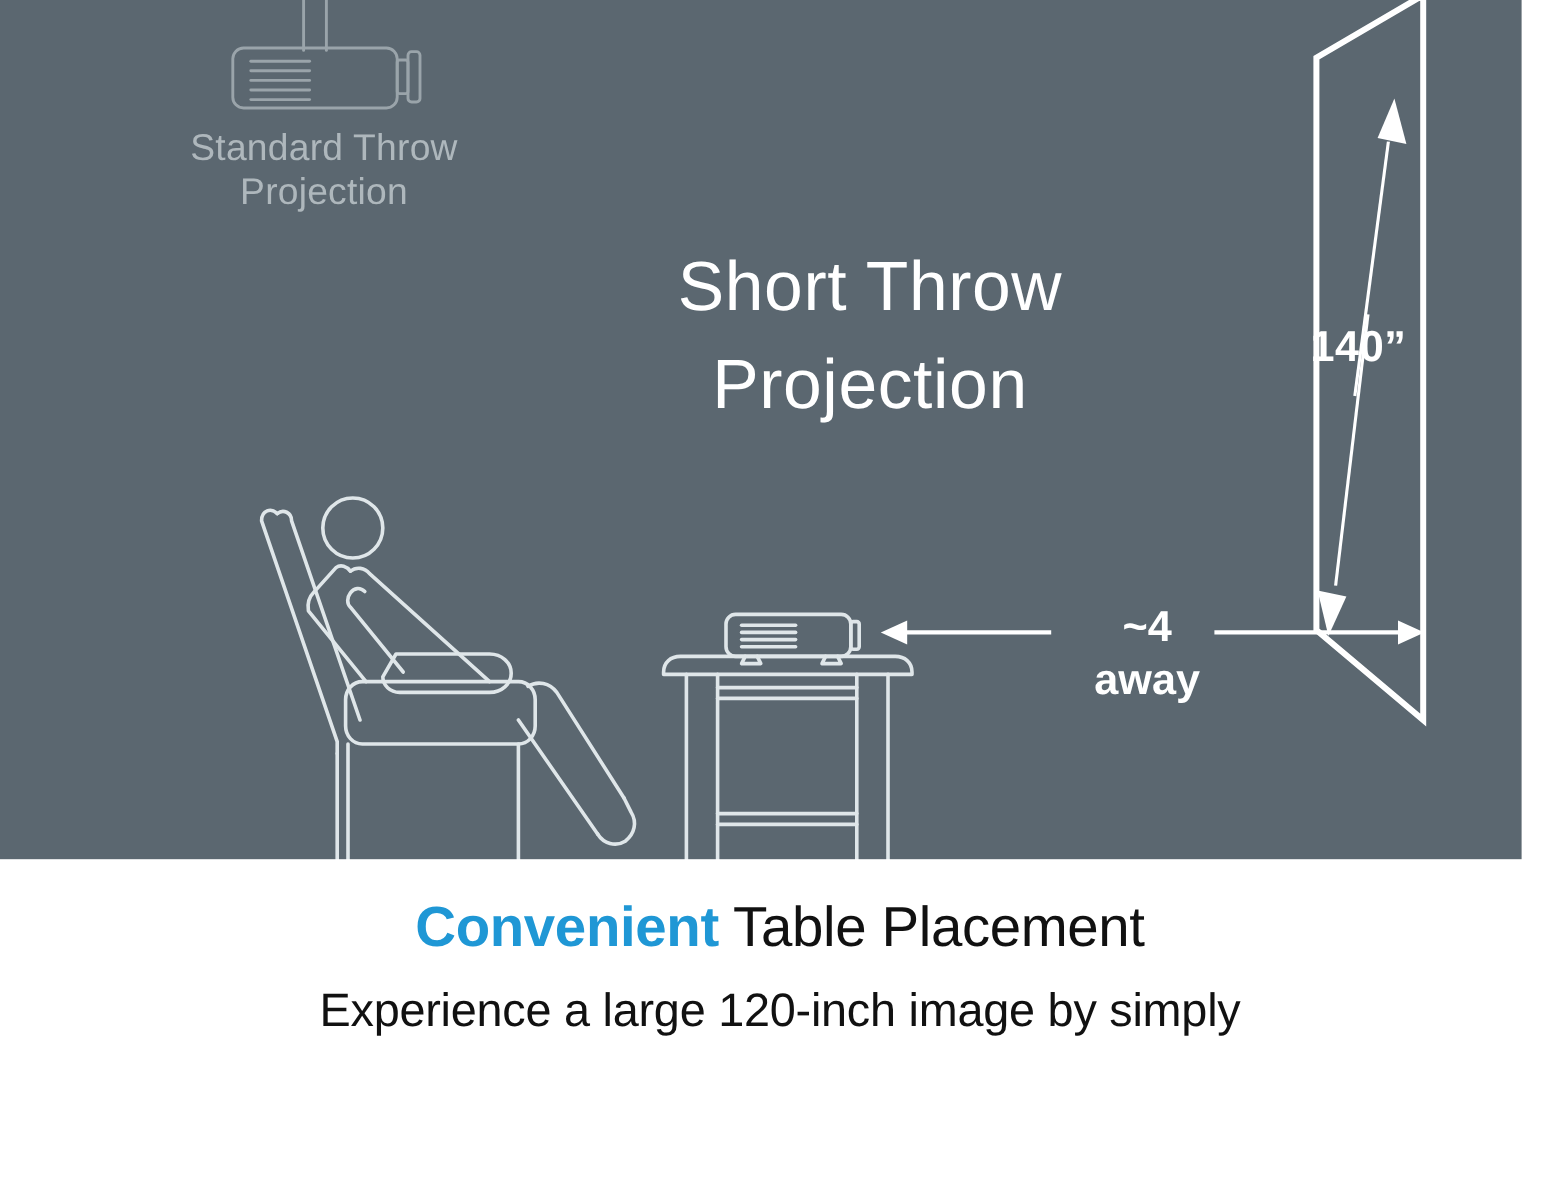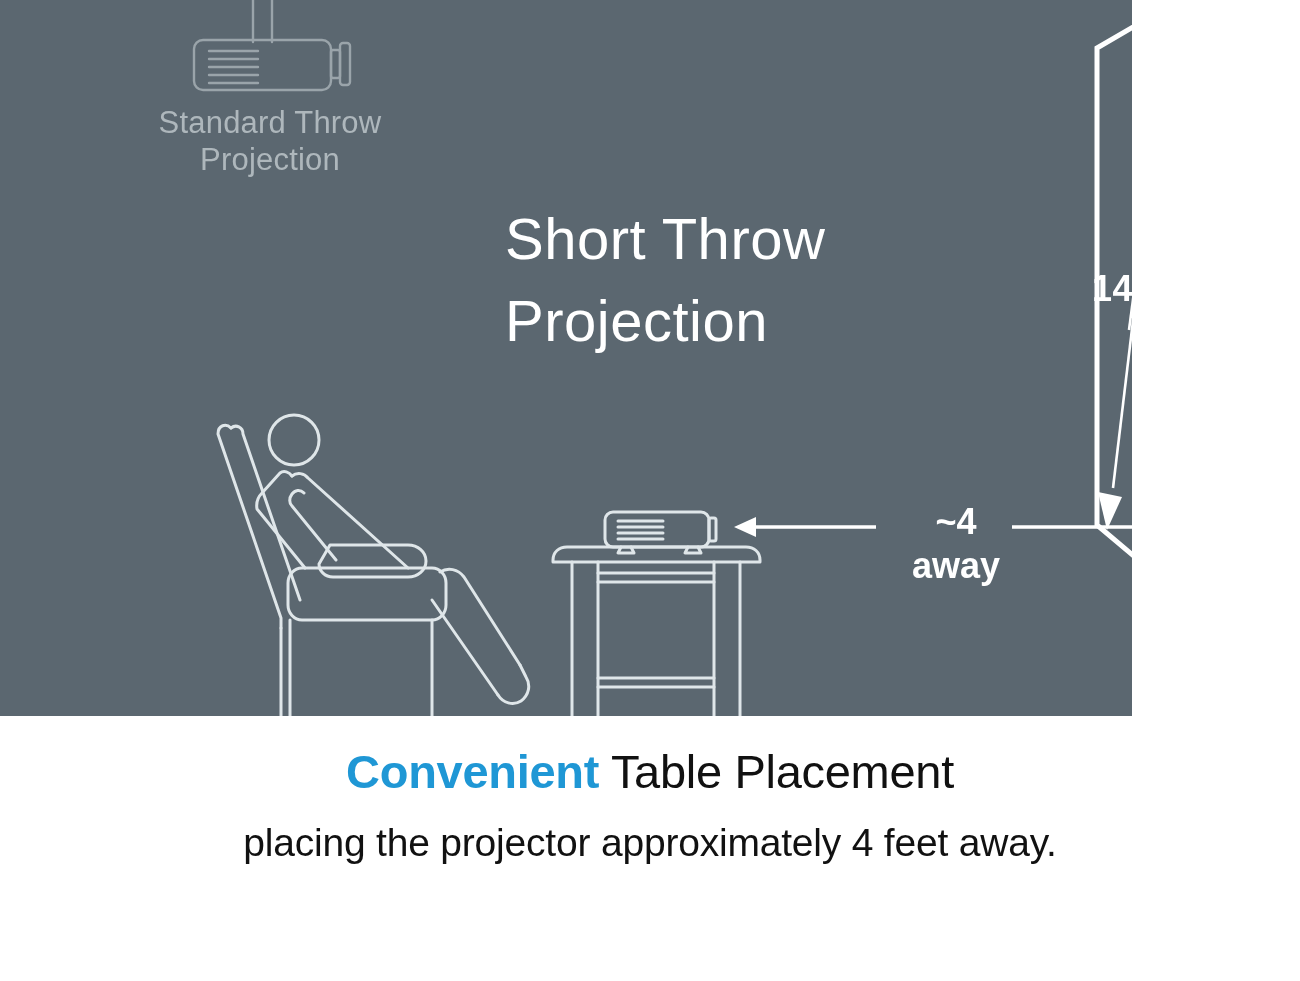--- a/index.html
+++ b/index.html
@@ -15,21 +15,21 @@
     width: 1300px;
     height: 981px;
     overflow: hidden;
     background: #ffffff;
   }
   
   #diagram-panel {
     position: absolute;
     left: 0;
     top: 0;
-    width: 1132px;
+    width: 1268px;
     height: 752px;
     background: #5b6770;
     overflow: hidden;
   }
   #diagram-svg {
     position: absolute;
     left: 0;
     top: 0;
     width: 1300px;
     height: 752px;
@@ -50,21 +50,21 @@
     text-align: center;
     color: #aeb7bc;
     font-size: 31px;
     font-weight: 400;
     letter-spacing: 0.2px;
   }
   #short-throw-title {
     left: 505px;
     top: 198px;
     width: 440px;
-    text-align: left;
+    text-align: center;
     color: #ffffff;
     font-size: 58px;
     font-weight: 400;
     letter-spacing: 0.5px;
     line-height: 1.42;
   }
   #screen-size-label {
     left: 1092px;
     top: 268px;
     color: #ffffff;
@@ -225,17 +225,17 @@
 
     <div class="diag-text" id="screen-size-label">140”</div>
 
     <div class="diag-text" id="distance-label"><span>~4</span><br><span>away</span></div>
 
   </div>
 
   <div id="caption-panel">
     <h2 id="caption-heading"><span id="caption-heading-accent">Convenient</span><span> Table Placement</span></h2>
     <p id="caption-body">
-        <span class="cap-line">placing the projector approximately 4 feet away.</span>
+        <span class="cap-line">Experience a large 120-inch image by simply</span>
       </p>
   </div>
 
 </div>
 
 </body></html>

